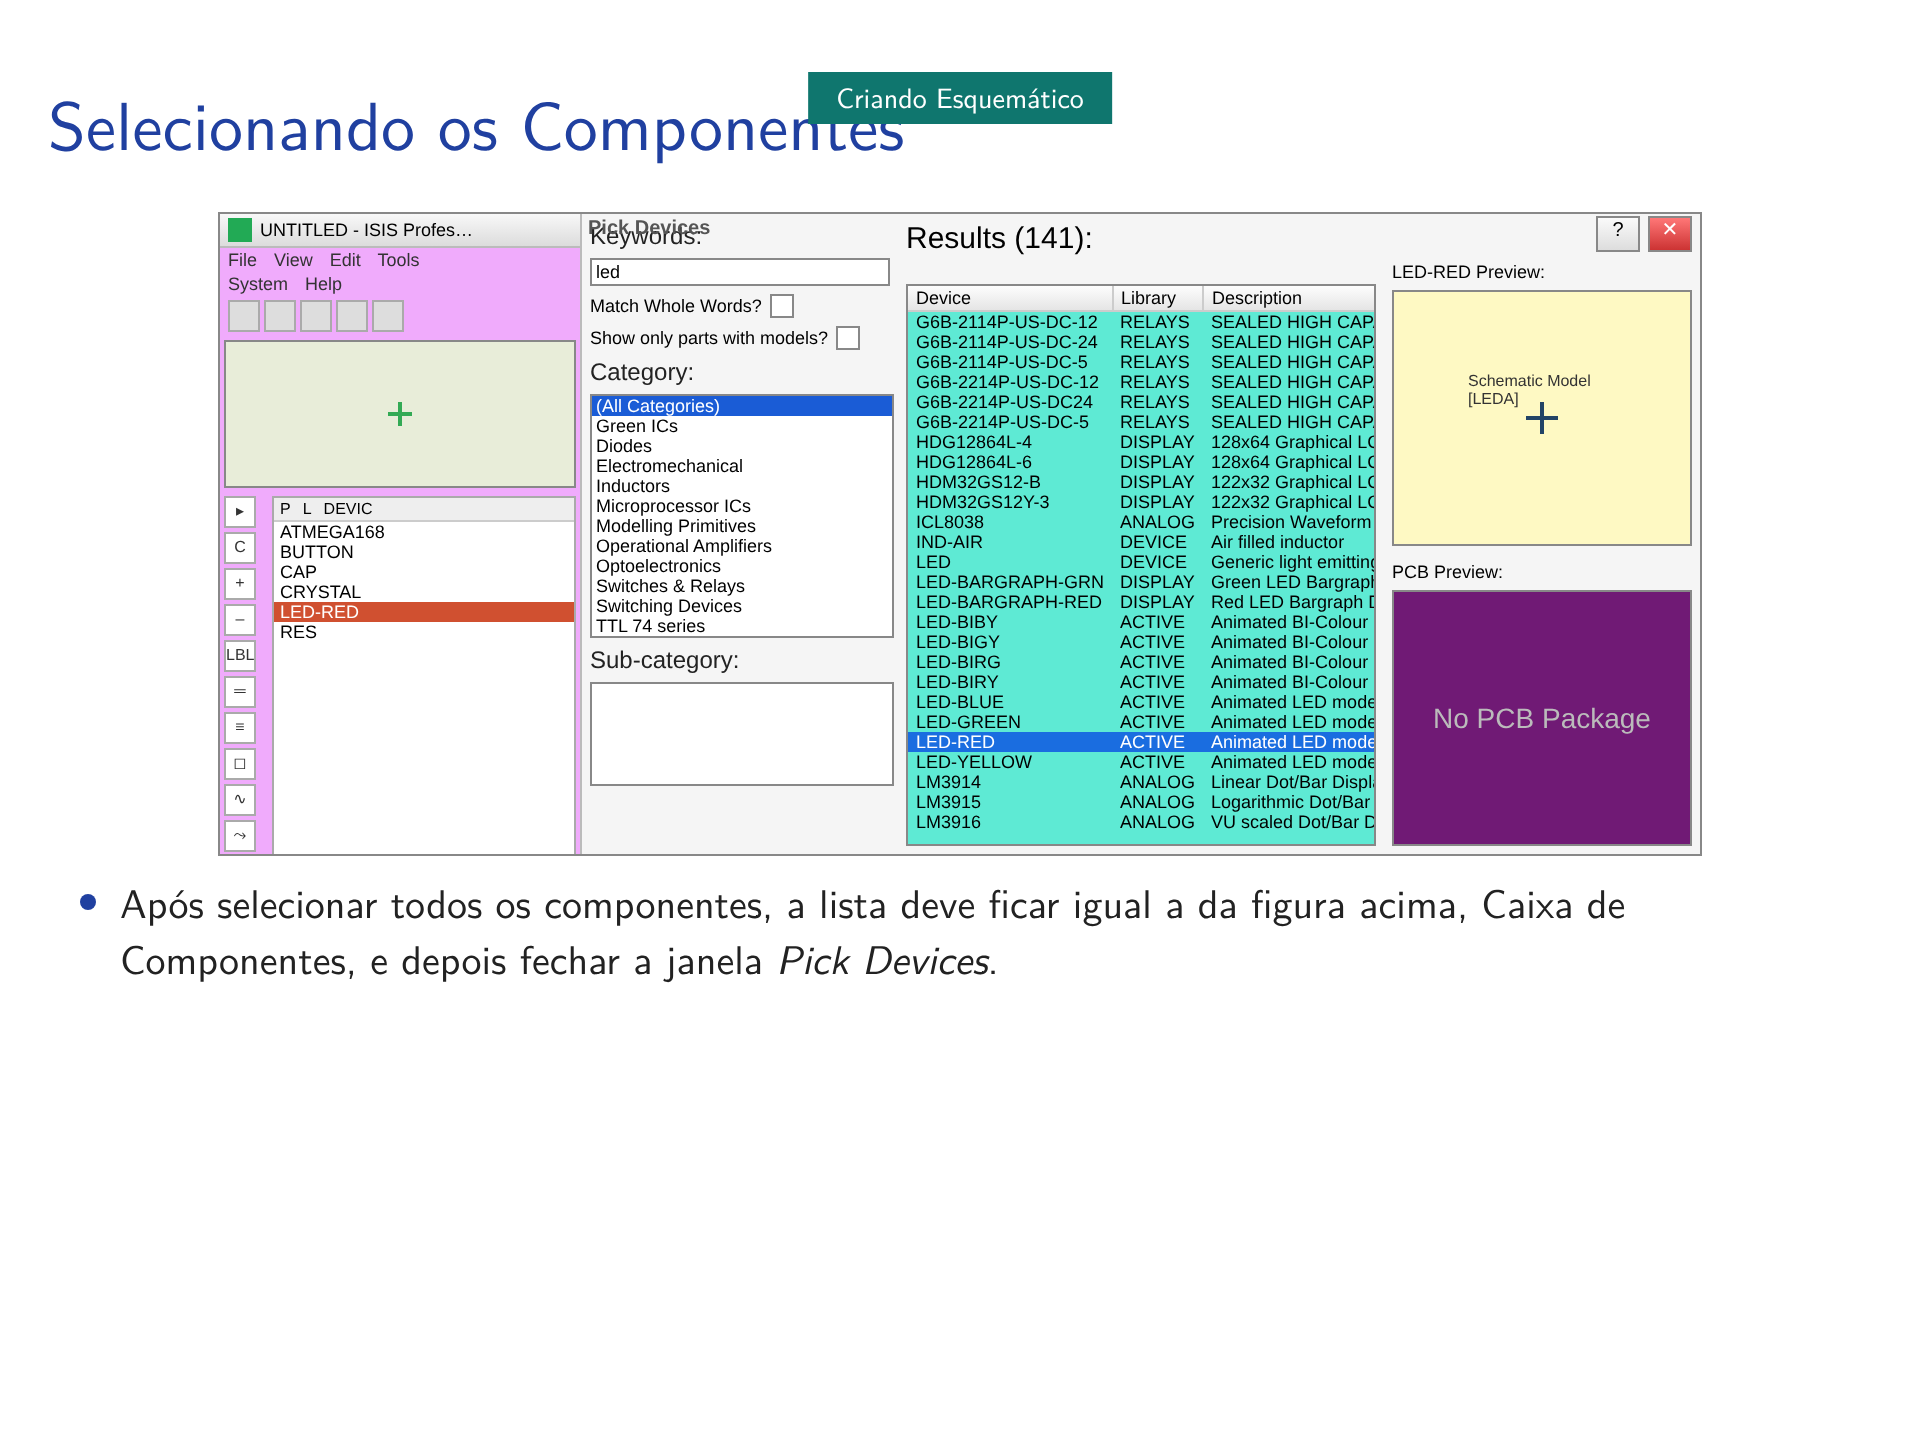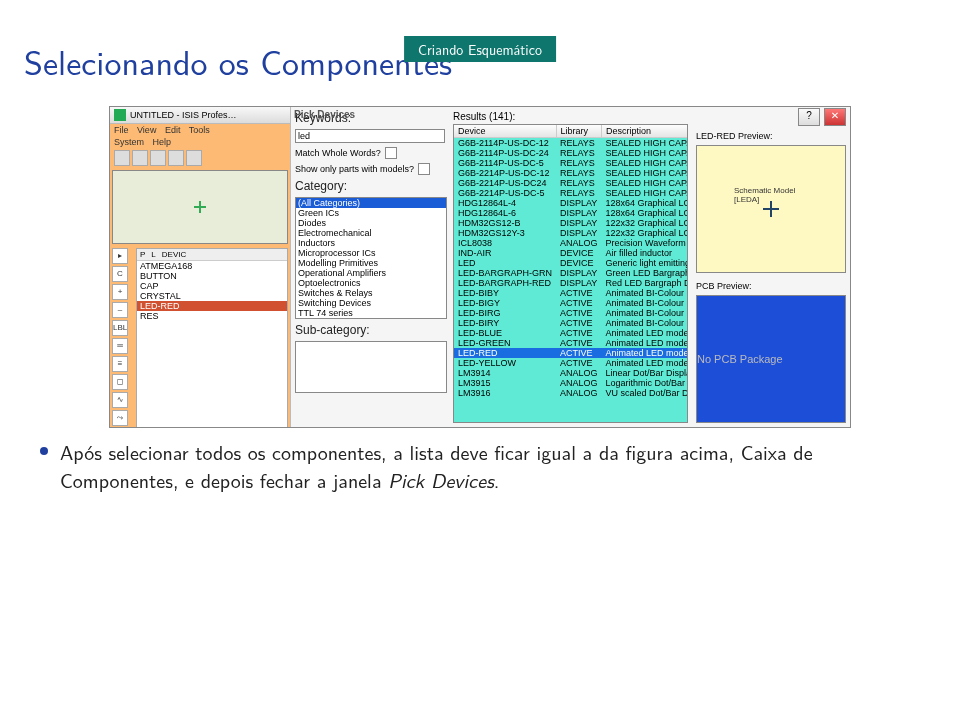--- a/index.html
+++ b/index.html
@@ -67,21 +67,21 @@
     background: #eee;
     border: 1px solid #888;
     font-family: Tahoma, Arial, sans-serif;
     font-size: 9px;
     display: flex;
     position: relative;
     overflow: hidden;
   }
   .isis-left {
     width: 180px;
-    background: #fdba74;
+    background: #f0abfc;
     border-right: 1px solid #bbb;
     overflow: hidden;
   }
   .isis-titlebar {
     background: linear-gradient(#f8f8f8,#dcdcdc);
     border-bottom:1px solid #bbb;
     padding:2px 4px;
     font-size:9px;
     display:flex;
     align-items:center;
@@ -149,21 +149,21 @@
   }
   .pick-left .listbox-div div { padding:0 2px; white-space:nowrap;}
   .pick-left .listbox-div .sel { background:#1a5cd6; color:#fff;}
   .pick-left .sub-box {
     width:100%; height:50px; border:1px solid #888; background:#fff;
   }
   
   .pick-mid {
     flex:1; padding:4px; display:flex; flex-direction:column; overflow:hidden;
   }
-  .pick-mid .res-lbl { font-size:10px; margin-bottom:2px;}
+  .pick-mid .res-lbl { font-size:15px; margin-bottom:14px;}
   .pick-table {
     flex:1; border:1px solid #888; background:#5eead4; overflow-y:auto; font-size:9px;
     position:relative;
   }
   .pick-table table { border-collapse:collapse; width:100%;}
   .pick-table th {
     text-align:left; padding:1px 4px; background:linear-gradient(#fdfdfd,#e5e5e5);
     border-right:1px solid #ccc; border-bottom:1px solid #ccc; font-weight:normal; position:sticky; top:0;
   }
   .pick-table td {
@@ -176,21 +176,21 @@
   }
   .pick-titlebar {
     position:absolute; top:0; right:0; height:20px; display:flex; align-items:center; gap:4px; padding-right:4px;
   }
   .pick-titlebar .winbtn { width:20px;height:16px;border:1px solid #888;background:linear-gradient(#fafafa,#ddd);font-size:10px;text-align:center;line-height:14px;}
   .pick-titlebar .close { background:linear-gradient(#f77,#c33); color:#fff;}
   .pick-right .prev-lbl { font-size:9px; margin-top:20px;}
   .pick-right .prev-box {
     flex:1; min-height:110px; border:1px solid #888; background:#fef9c3; position:relative;
   }
-  .pick-right .prev-box.pcb { background:#1d4ed8; color:#bbb; display:flex; align-items:center; justify-content:flex-start; font-size:11px;}
+  .pick-right .prev-box.pcb { background:#701a75; color:#bbb; display:flex; align-items:center; justify-content:center; font-size:14px;}
   .pick-right .prev-box .cross { position:absolute; left:50%; top:50%; transform:translate(-50%,-50%); width:16px;height:16px;}
   .pick-right .prev-box .cross::before, .pick-right .prev-box .cross::after { content:""; position:absolute; background:#246;}
   .pick-right .prev-box .cross::before { left:7px;top:0;width:2px;height:16px;}
   .pick-right .prev-box .cross::after  { top:7px;left:0;height:2px;width:16px;}
   .pick-right .model-lbl { position:absolute; top:40px; left:50%; transform:translateX(-50%); font-size:8px; color:#333;}
   .pick-head-title {
     position:absolute; top:2px; left:184px; font-size:10px; font-weight:bold; color:#555;
   }
 </style>
 </head>

